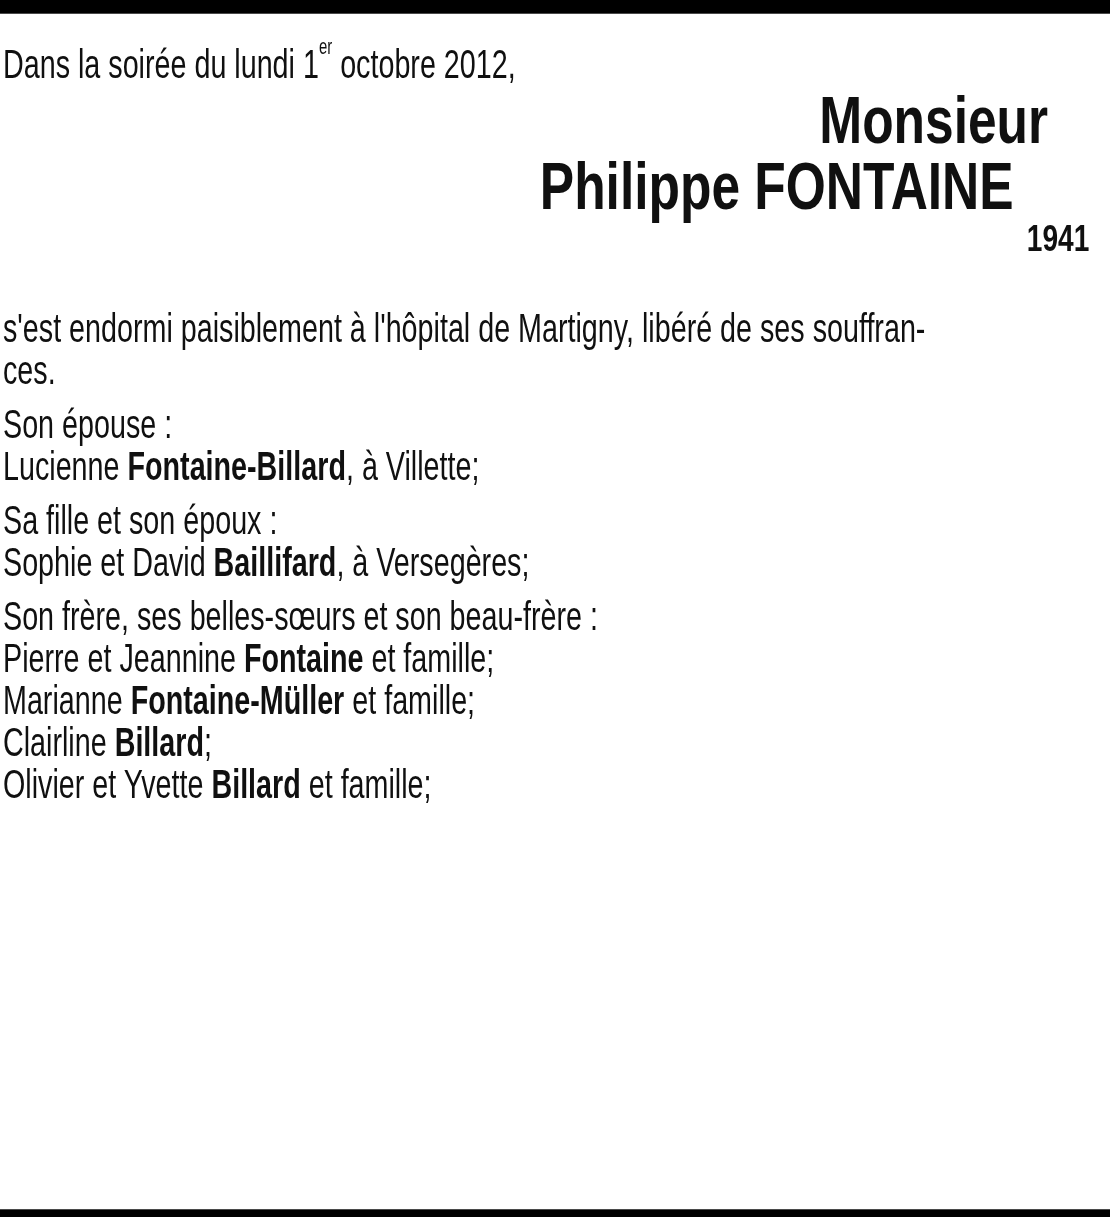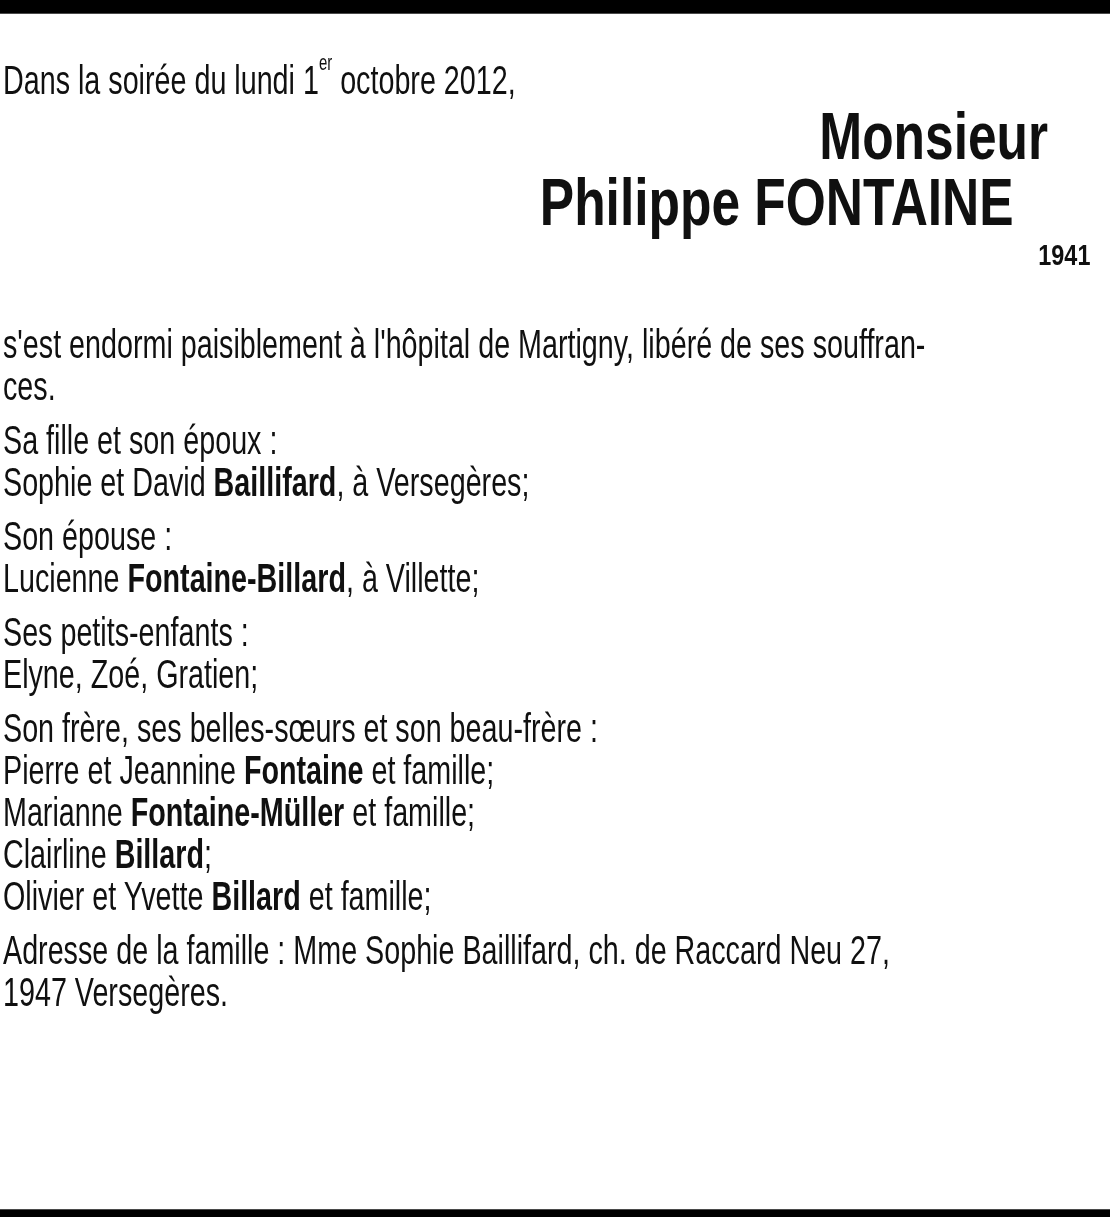--- a/index.html
+++ b/index.html
@@ -21,21 +21,20 @@
     width:100%;height:14px;background:var(--bar);
     border-bottom:1px solid #4a4a4a;
   }
   .bar-bottom{
     position:absolute;left:0;bottom:0;
     width:100%;height:8px;background:var(--bar);
     border-top:1px solid #4a4a4a;
   }
   .content{
     padding:21px 0 0 3px;
-    margin-top:16px;
   }
   
   .line{
     font-size:41px;
     line-height:42px;
     white-space:nowrap;
     transform:scaleX(0.70);
     transform-origin:0 50%;
   }
   .line b{font-weight:bold;}
@@ -55,21 +54,21 @@
     line-height:66px;
     font-weight:bold;
   }
   .title-line .cond, .birth-year .cond{
     display:inline-block;
     transform:scaleX(0.78);
     transform-origin:50% 50%;
     white-space:nowrap;
   }
   .birth-year{
-    font-size:30px;
+    font-size:36px;
     line-height:40px;
     font-weight:bold;
     margin-right:-18px; 
   }
   .obituary-body{
     margin-top:48px;
   }
   .paragraph{margin-top:12px;}
   .paragraph:first-child{margin-top:0;}
 </style>
@@ -95,39 +94,31 @@
       <span class="cond">1941</span>
     </div>
   </div>
 
   <div class="obituary-body">
       <div class="paragraph">
         <div class="line"><span>s'est endormi paisiblement à l'hôpital de Martigny, libéré de ses souffran-</span></div>
         <div class="line"><span>ces.</span></div>
       </div>
       <div class="paragraph">
-        <div class="line"><span>Sa fille et son époux :</span></div>
-        <div class="line"><span>Sophie et David </span><b>Baillifard</b><span>, à Versegères;</span></div>
-      </div>
-      <div class="paragraph">
         <div class="line"><span>Son épouse :</span></div>
         <div class="line"><span>Lucienne </span><b>Fontaine-Billard</b><span>, à Villette;</span></div>
       </div>
       <div class="paragraph">
-        <div class="line"><span>Ses petits-enfants :</span></div>
-        <div class="line"><span>Elyne, Zoé, Gratien;</span></div>
+        <div class="line"><span>Sa fille et son époux :</span></div>
+        <div class="line"><span>Sophie et David </span><b>Baillifard</b><span>, à Versegères;</span></div>
       </div>
       <div class="paragraph">
         <div class="line"><span>Son frère, ses belles-sœurs et son beau-frère :</span></div>
         <div class="line"><span>Pierre et Jeannine </span><b>Fontaine</b><span> et famille;</span></div>
         <div class="line"><span>Marianne </span><b>Fontaine-Müller</b><span> et famille;</span></div>
         <div class="line"><span>Clairline </span><b>Billard</b><span>;</span></div>
         <div class="line"><span>Olivier et Yvette </span><b>Billard</b><span> et famille;</span></div>
       </div>
-      <div class="paragraph">
-        <div class="line"><span>Adresse de la famille : Mme Sophie Baillifard, ch. de Raccard Neu 27,</span></div>
-        <div class="line"><span>1947 Versegères.</span></div>
-      </div>
     </div>
 
 </div>
 
 <div class="bar-bottom"></div>
 
 </body></html>

